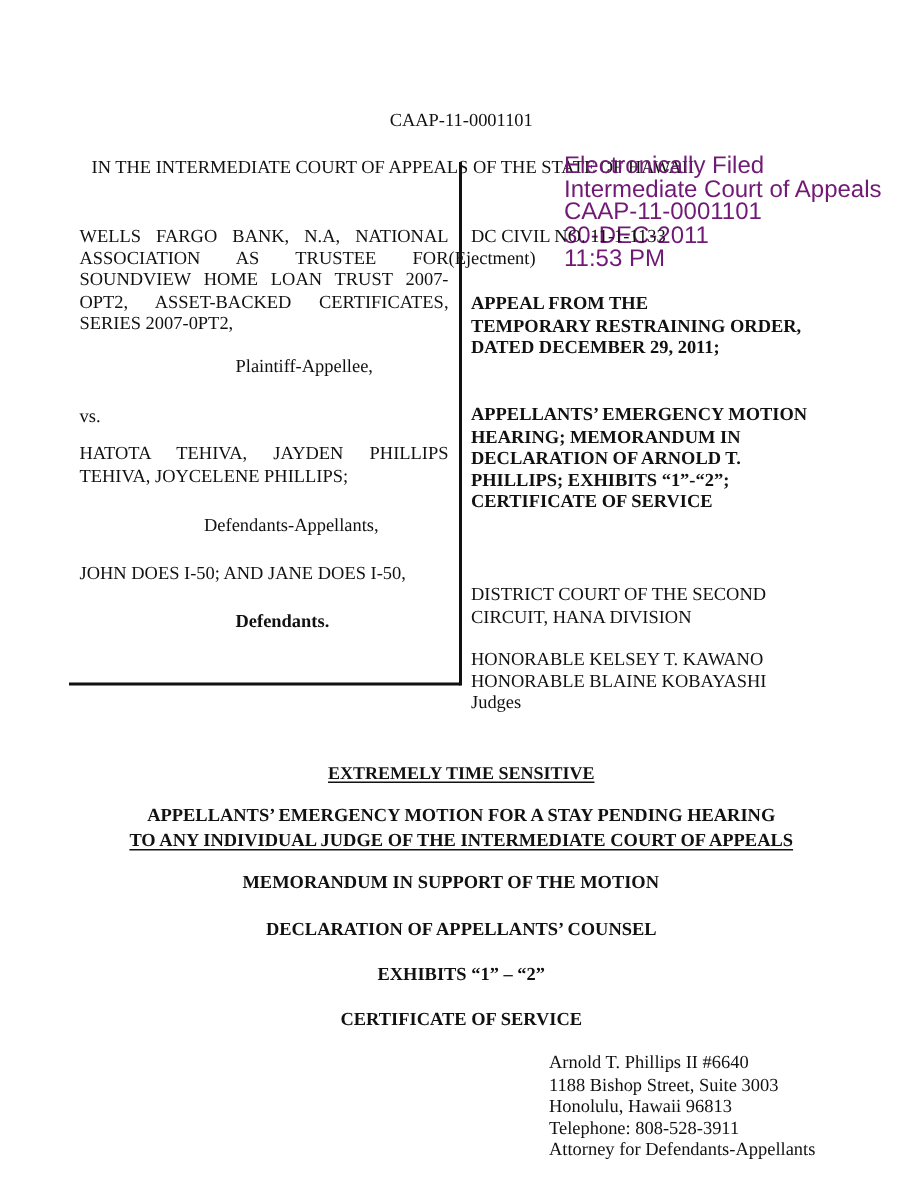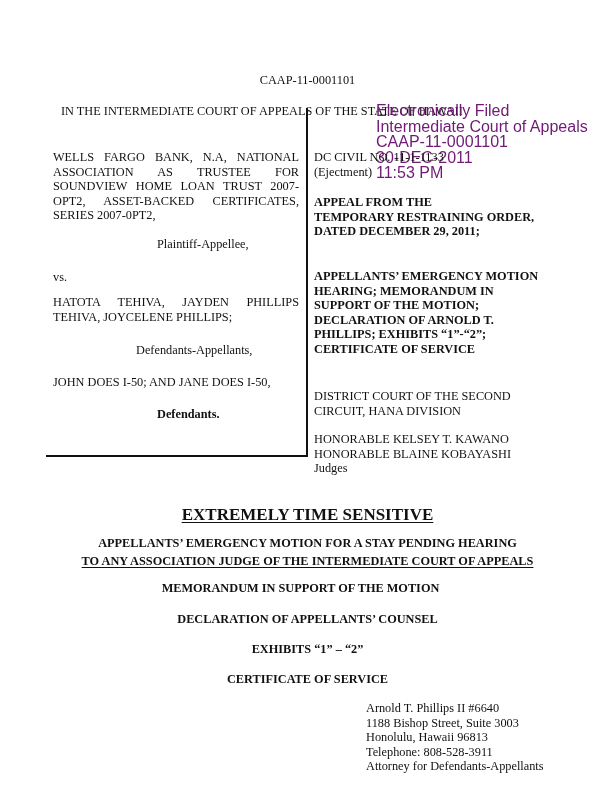--- a/index.html
+++ b/index.html
@@ -8,21 +8,21 @@
   .abs { position: absolute; margin-top: 32px; }
   .t { font-size: 12.3px; line-height: 14.6px; white-space: nowrap; }
   .b { font-weight: bold; }
   .c { text-align: center; }
   .just { text-align: justify; text-align-last: justify; white-space: normal; }
   .stamp { color: #701a75; font-family: "Liberation Sans", "DejaVu Sans", sans-serif;
            font-size: 16px; line-height: 15.6px; white-space: nowrap; }
   .vline { position: absolute; left: 306px; top: 108px; width: 1.5px; height: 349px; background: #111; }
   .hline { position: absolute; left: 46px; top: 455px; width: 261px; height: 1.5px; background: #111; }
   .u { text-decoration: underline; text-underline-offset: 2px; }
-  .head1 { font-size: 17px; }
+  .head1 { font-size: 12px; }
 </style>
 </head>
 <body>
 
 <div class="abs t c" style="left:0;width:615px;top:41px;">CAAP-11-0001101</div>
 <div class="abs t" style="left:61px;top:72px;">IN THE INTERMEDIATE COURT OF APPEALS OF THE STATE OF HAWAII</div>
 
 <div class="abs" style="left:376px;top:71px;">
   <div class="stamp">Electronically Filed</div>
   <div class="stamp">Intermediate Court of Appeals</div>
@@ -45,32 +45,31 @@
 <div class="abs t" style="left:53px;top:238px;">vs.</div>
 <div class="abs" style="left:53px;top:263px;width:246px;">
   <div class="t just">HATOTA TEHIVA, JAYDEN PHILLIPS</div>
   <div class="t">TEHIVA, JOYCELENE PHILLIPS;</div>
 </div>
 <div class="abs t" style="left:136px;top:311px;">Defendants-Appellants,</div>
 <div class="abs t" style="left:53px;top:343px;">JOHN DOES I-50; AND JANE DOES I-50,</div>
 <div class="abs t" style="left:157px;top:375px;font-weight:bold;">Defendants.</div>
 
 <div class="abs t" style="left:314px;top:118px;">DC CIVIL NO. 11-1-1133</div>
-<div class="abs t" style="left:314px;top:133px;font-family:Liberation Serif, serif;">(Ejectment)</div>
+<div class="abs t" style="left:299px;top:133px;font-family:Liberation Serif, serif;">(Ejectment)</div>
 
 <div class="abs" style="left:314px;top:163px;">
   <div class="t b">APPEAL FROM THE</div>
   <div class="t b">TEMPORARY RESTRAINING ORDER,</div>
   <div class="t b">DATED DECEMBER 29, 2011;</div>
 </div>
 
 <div class="abs" style="left:314px;top:237px;">
   <div class="t b">APPELLANTS’ EMERGENCY MOTION</div>
   <div class="t b">HEARING; MEMORANDUM IN</div>
-  <div class="t b">SUPPORT OF THE MOTION;</div>
   <div class="t b">DECLARATION OF ARNOLD T.</div>
   <div class="t b">PHILLIPS; EXHIBITS “1”-“2”;</div>
   <div class="t b">CERTIFICATE OF SERVICE</div>
 </div>
 
 <div class="abs" style="left:314px;top:357px;">
   <div class="t">DISTRICT COURT OF THE SECOND</div>
   <div class="t">CIRCUIT, HANA DIVISION</div>
 </div>
 
@@ -78,21 +77,21 @@
   <div class="t">HONORABLE KELSEY T. KAWANO</div>
   <div class="t">HONORABLE BLAINE KOBAYASHI</div>
   <div class="t">Judges</div>
 </div>
 
 <div class="abs c" style="left:0;width:615px;top:474px;">
   <span class="t b u head1">EXTREMELY TIME SENSITIVE</span>
 </div>
 <div class="abs t b c" style="left:0;width:615px;top:504px;">APPELLANTS’ EMERGENCY MOTION FOR A STAY PENDING HEARING</div>
 <div class="abs c" style="left:0;width:615px;top:519px;">
-  <span class="t b u">TO ANY ASSOCIATION JUDGE OF THE INTERMEDIATE COURT OF APPEALS</span>
+  <span class="t b u">TO ANY INDIVIDUAL JUDGE OF THE INTERMEDIATE COURT OF APPEALS</span>
 </div>
 <div class="abs t b c" style="left:0;width:601px;top:549px;">MEMORANDUM IN SUPPORT OF THE MOTION</div>
 <div class="abs t b c" style="left:0;width:615px;top:580px;">DECLARATION OF APPELLANTS’ COUNSEL</div>
 <div class="abs t b c" style="left:0;width:615px;top:610px;">EXHIBITS “1” – “2”</div>
 <div class="abs t b c" style="left:0;width:615px;top:640px;">CERTIFICATE OF SERVICE</div>
 
 <div class="abs" style="left:366px;top:669px;">
   <div class="t">Arnold T. Phillips II #6640</div>
   <div class="t">1188 Bishop Street, Suite 3003</div>
   <div class="t">Honolulu, Hawaii 96813</div>

